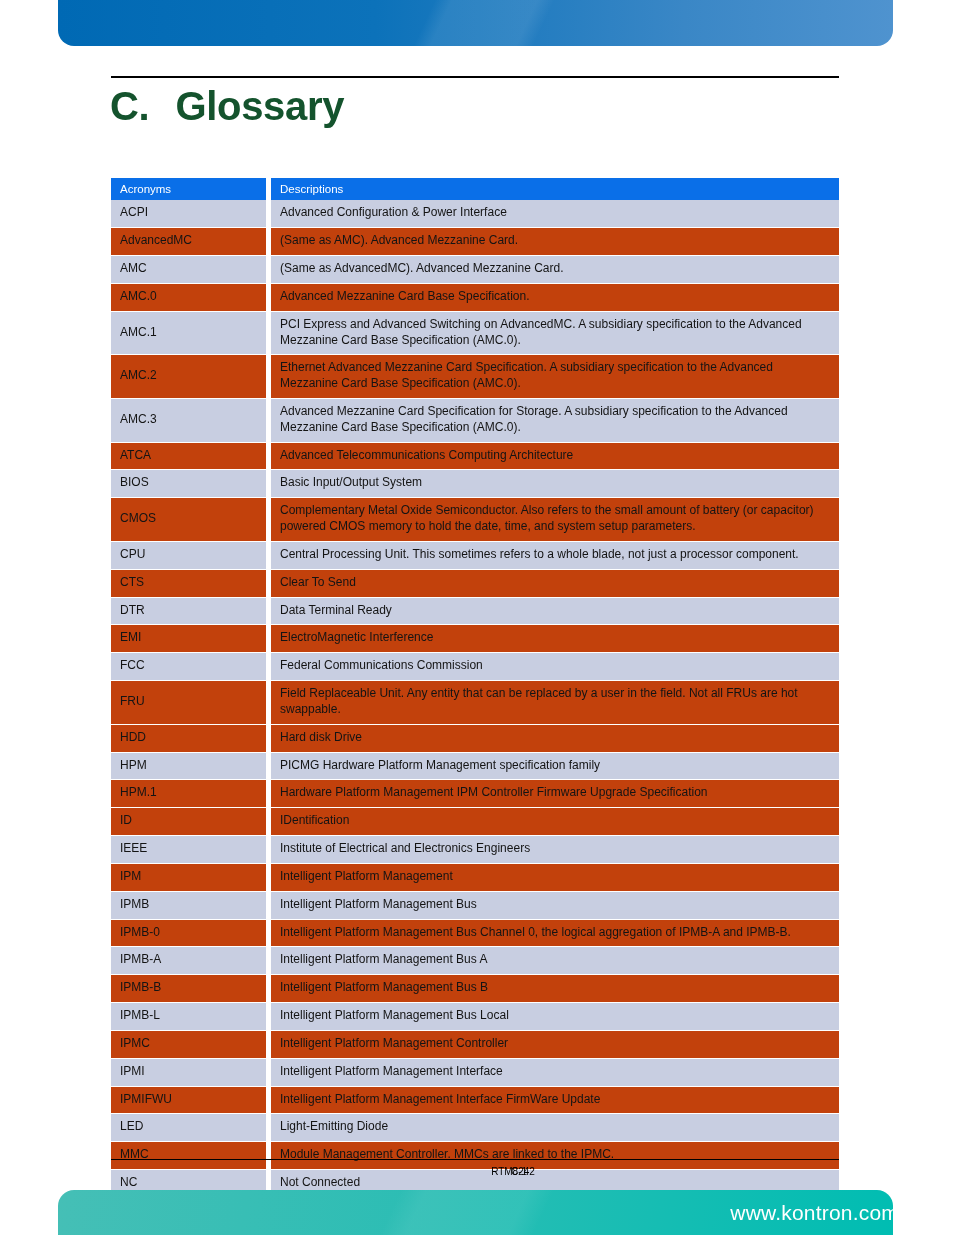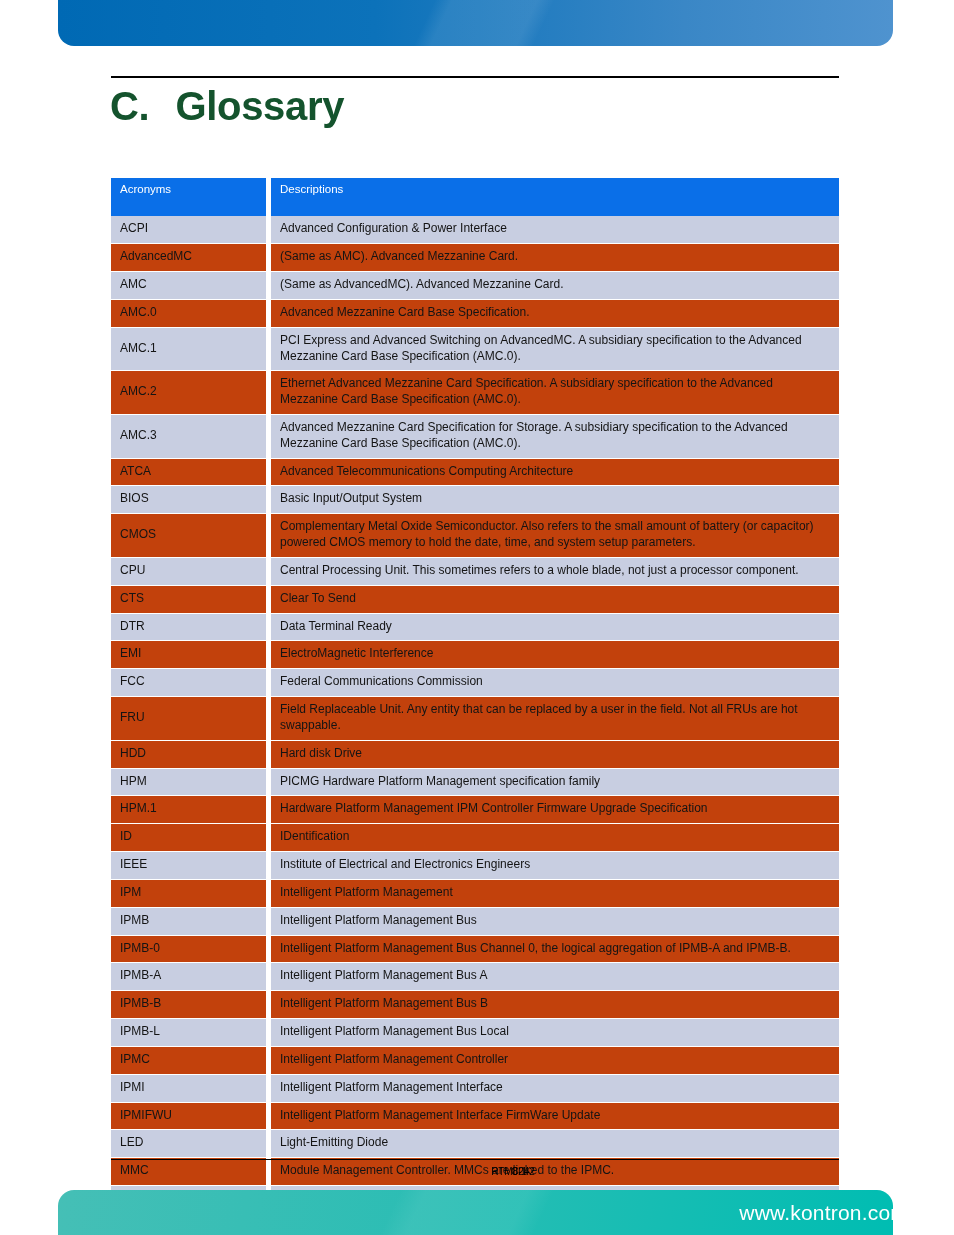--- a/index.html
+++ b/index.html
@@ -66,21 +66,21 @@
   .glossary col.c-acr { width: 155px; }
   .glossary col.c-gap { width: 5px; }
   .glossary col.c-desc { width: 568px; }
 
   .glossary th {
     background: #0a6fe8;
     color: #ffffff;
     font-size: 11.5px;
     font-weight: normal;
     text-align: left;
-    padding: 4px 0 20px 9px;
+    padding: 4px 0 4px 9px;
     font-family: "Liberation Sans Narrow", "Liberation Sans", sans-serif;
     line-height: 1.25;
   }
   .glossary th.gap {
     padding: 0;
     background: #ffffff;
   }
   .glossary td {
     font-size: 12px;
     color: #141414;
@@ -138,21 +138,21 @@
     height: 45px;
     background:
       linear-gradient(115deg, rgba(255,255,255,0.00) 40%, rgba(255,255,255,0.07) 43%,
                       rgba(255,255,255,0.07) 55%, rgba(255,255,255,0.00) 58%),
       linear-gradient(100deg, #45bfb6 0%, #2bbdb4 45%, #00bdb2 100%);
     border-top-left-radius: 16px;
     border-top-right-radius: 16px;
   }
   .bottom-url {
     position: absolute;
-    right: 46px;
+    right: 55px;
     top: 1201px;
     color: #ffffff;
     font-size: 21px;
     font-family: "Liberation Sans Narrow", "Liberation Sans", sans-serif;
     letter-spacing: 0.2px;
     white-space: nowrap;
   }
 </style>
 </head>
 <body>

